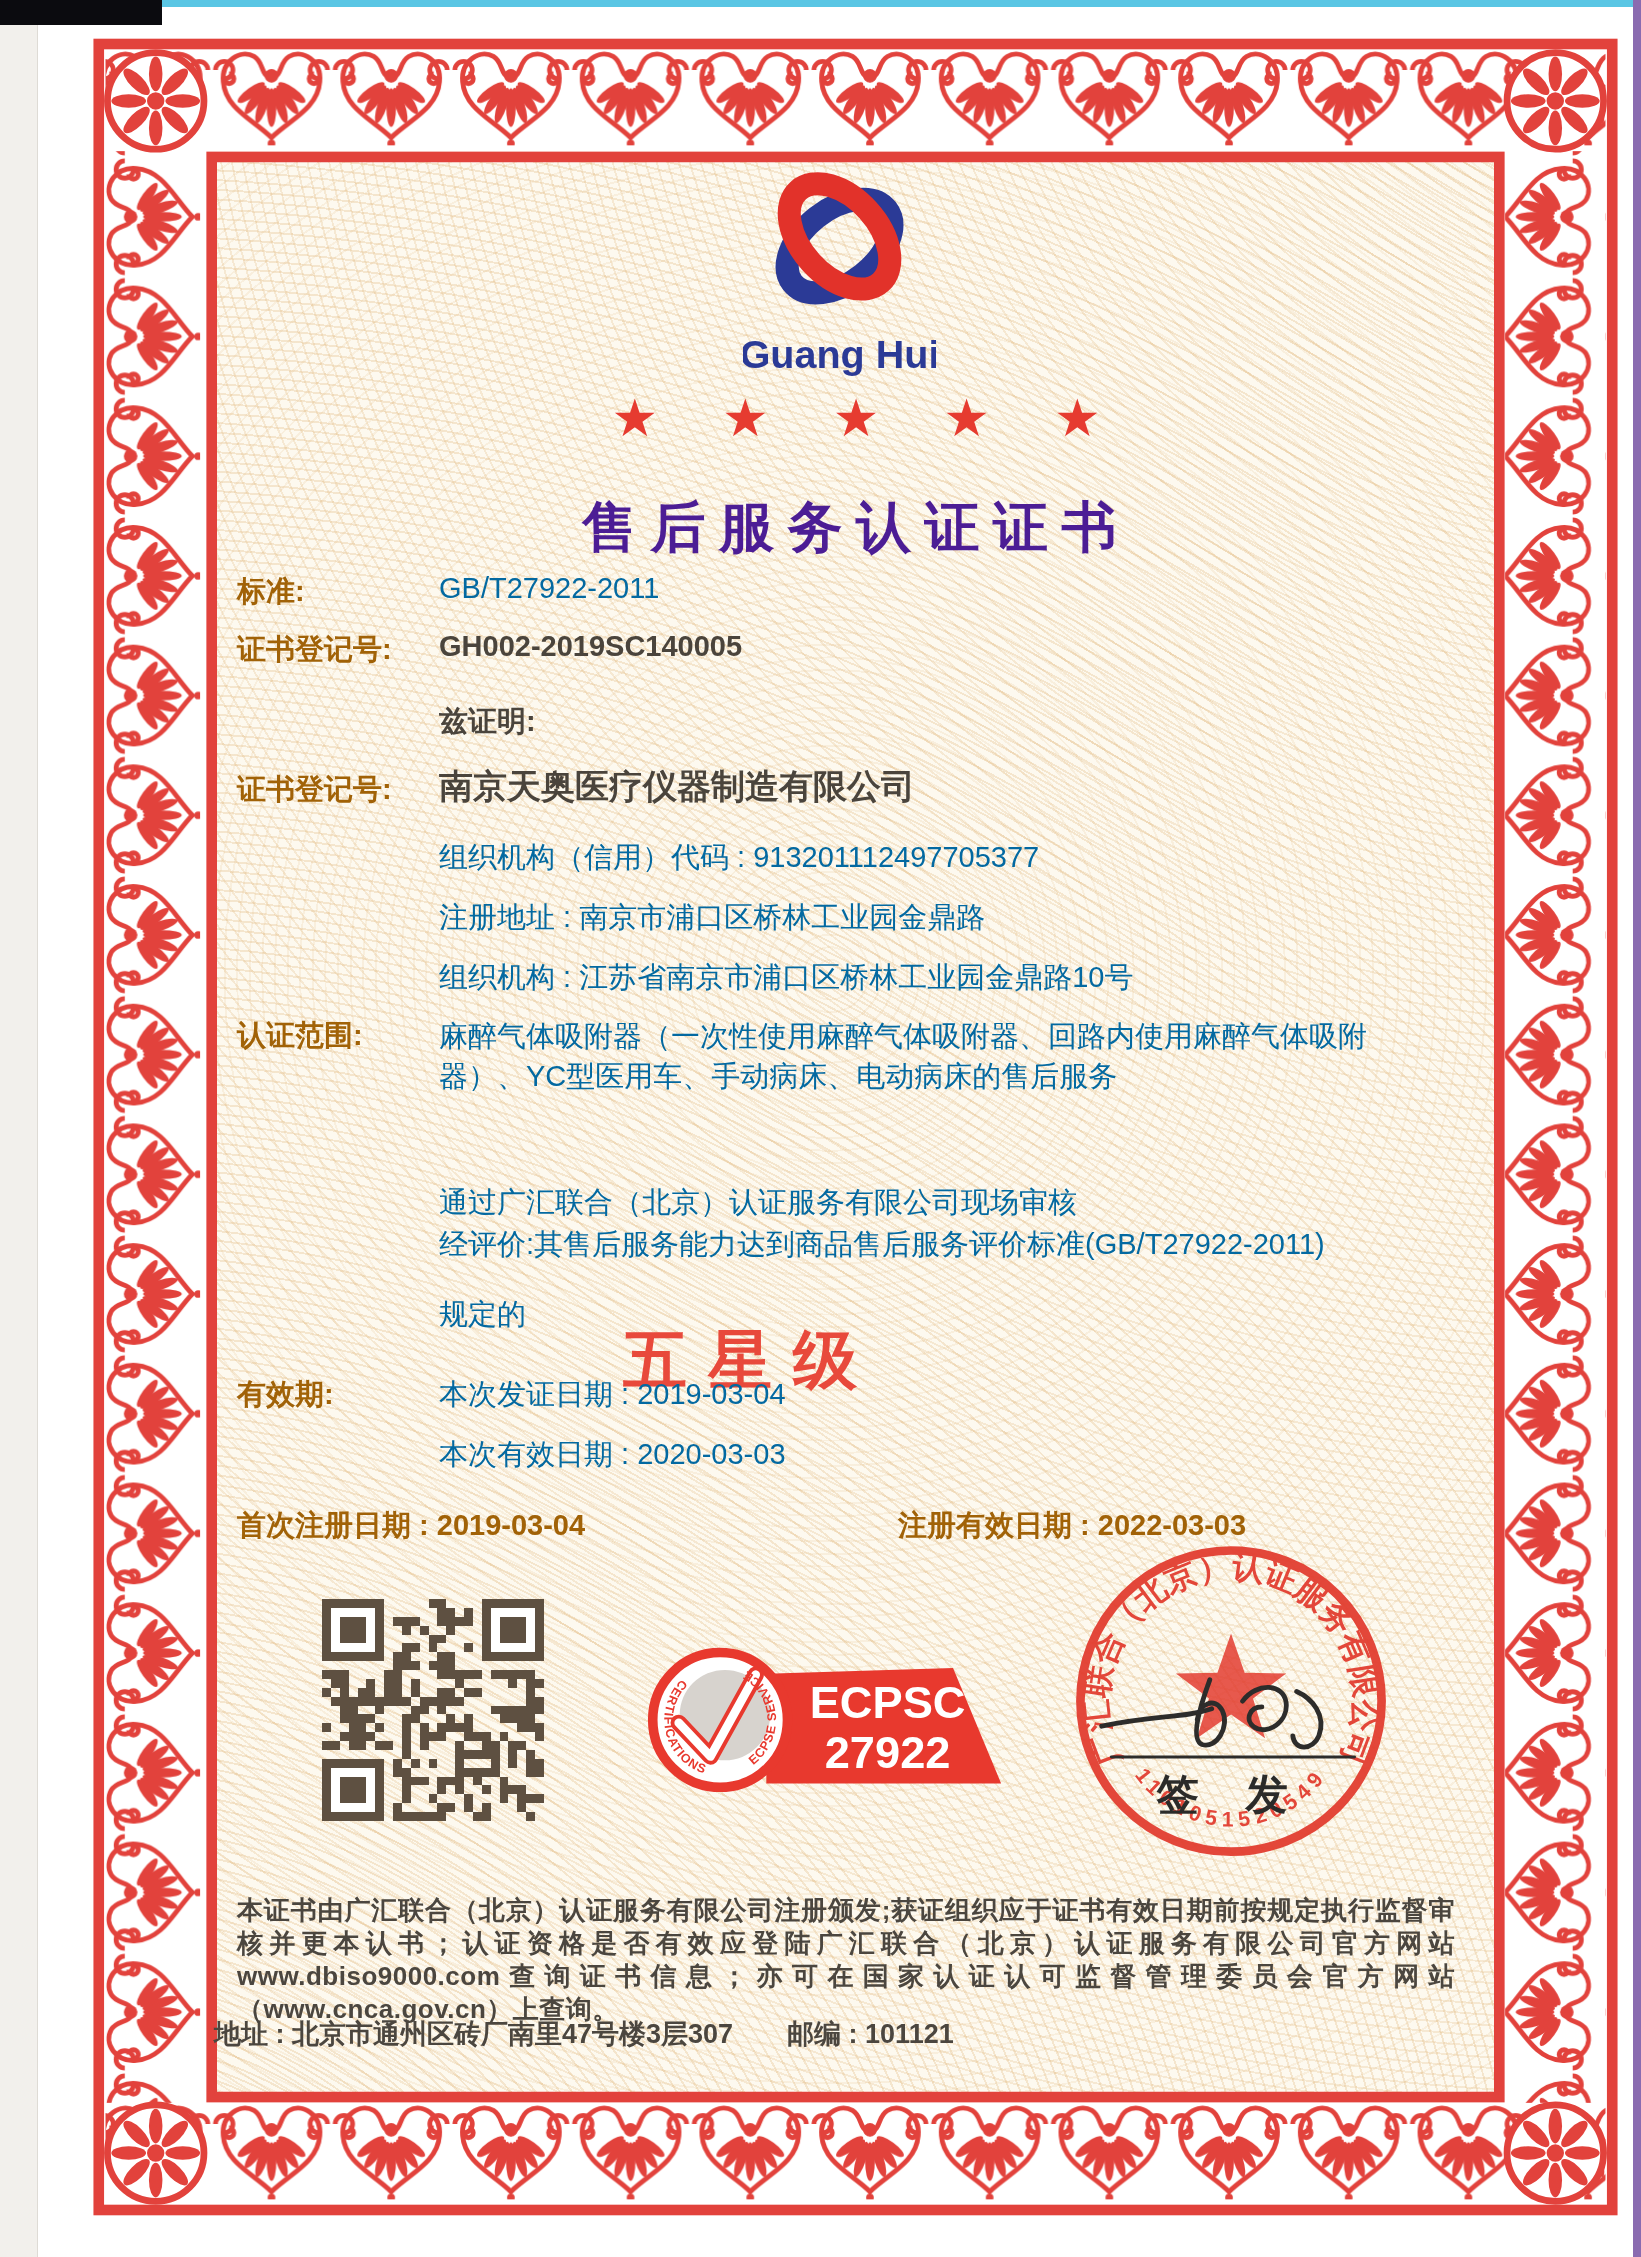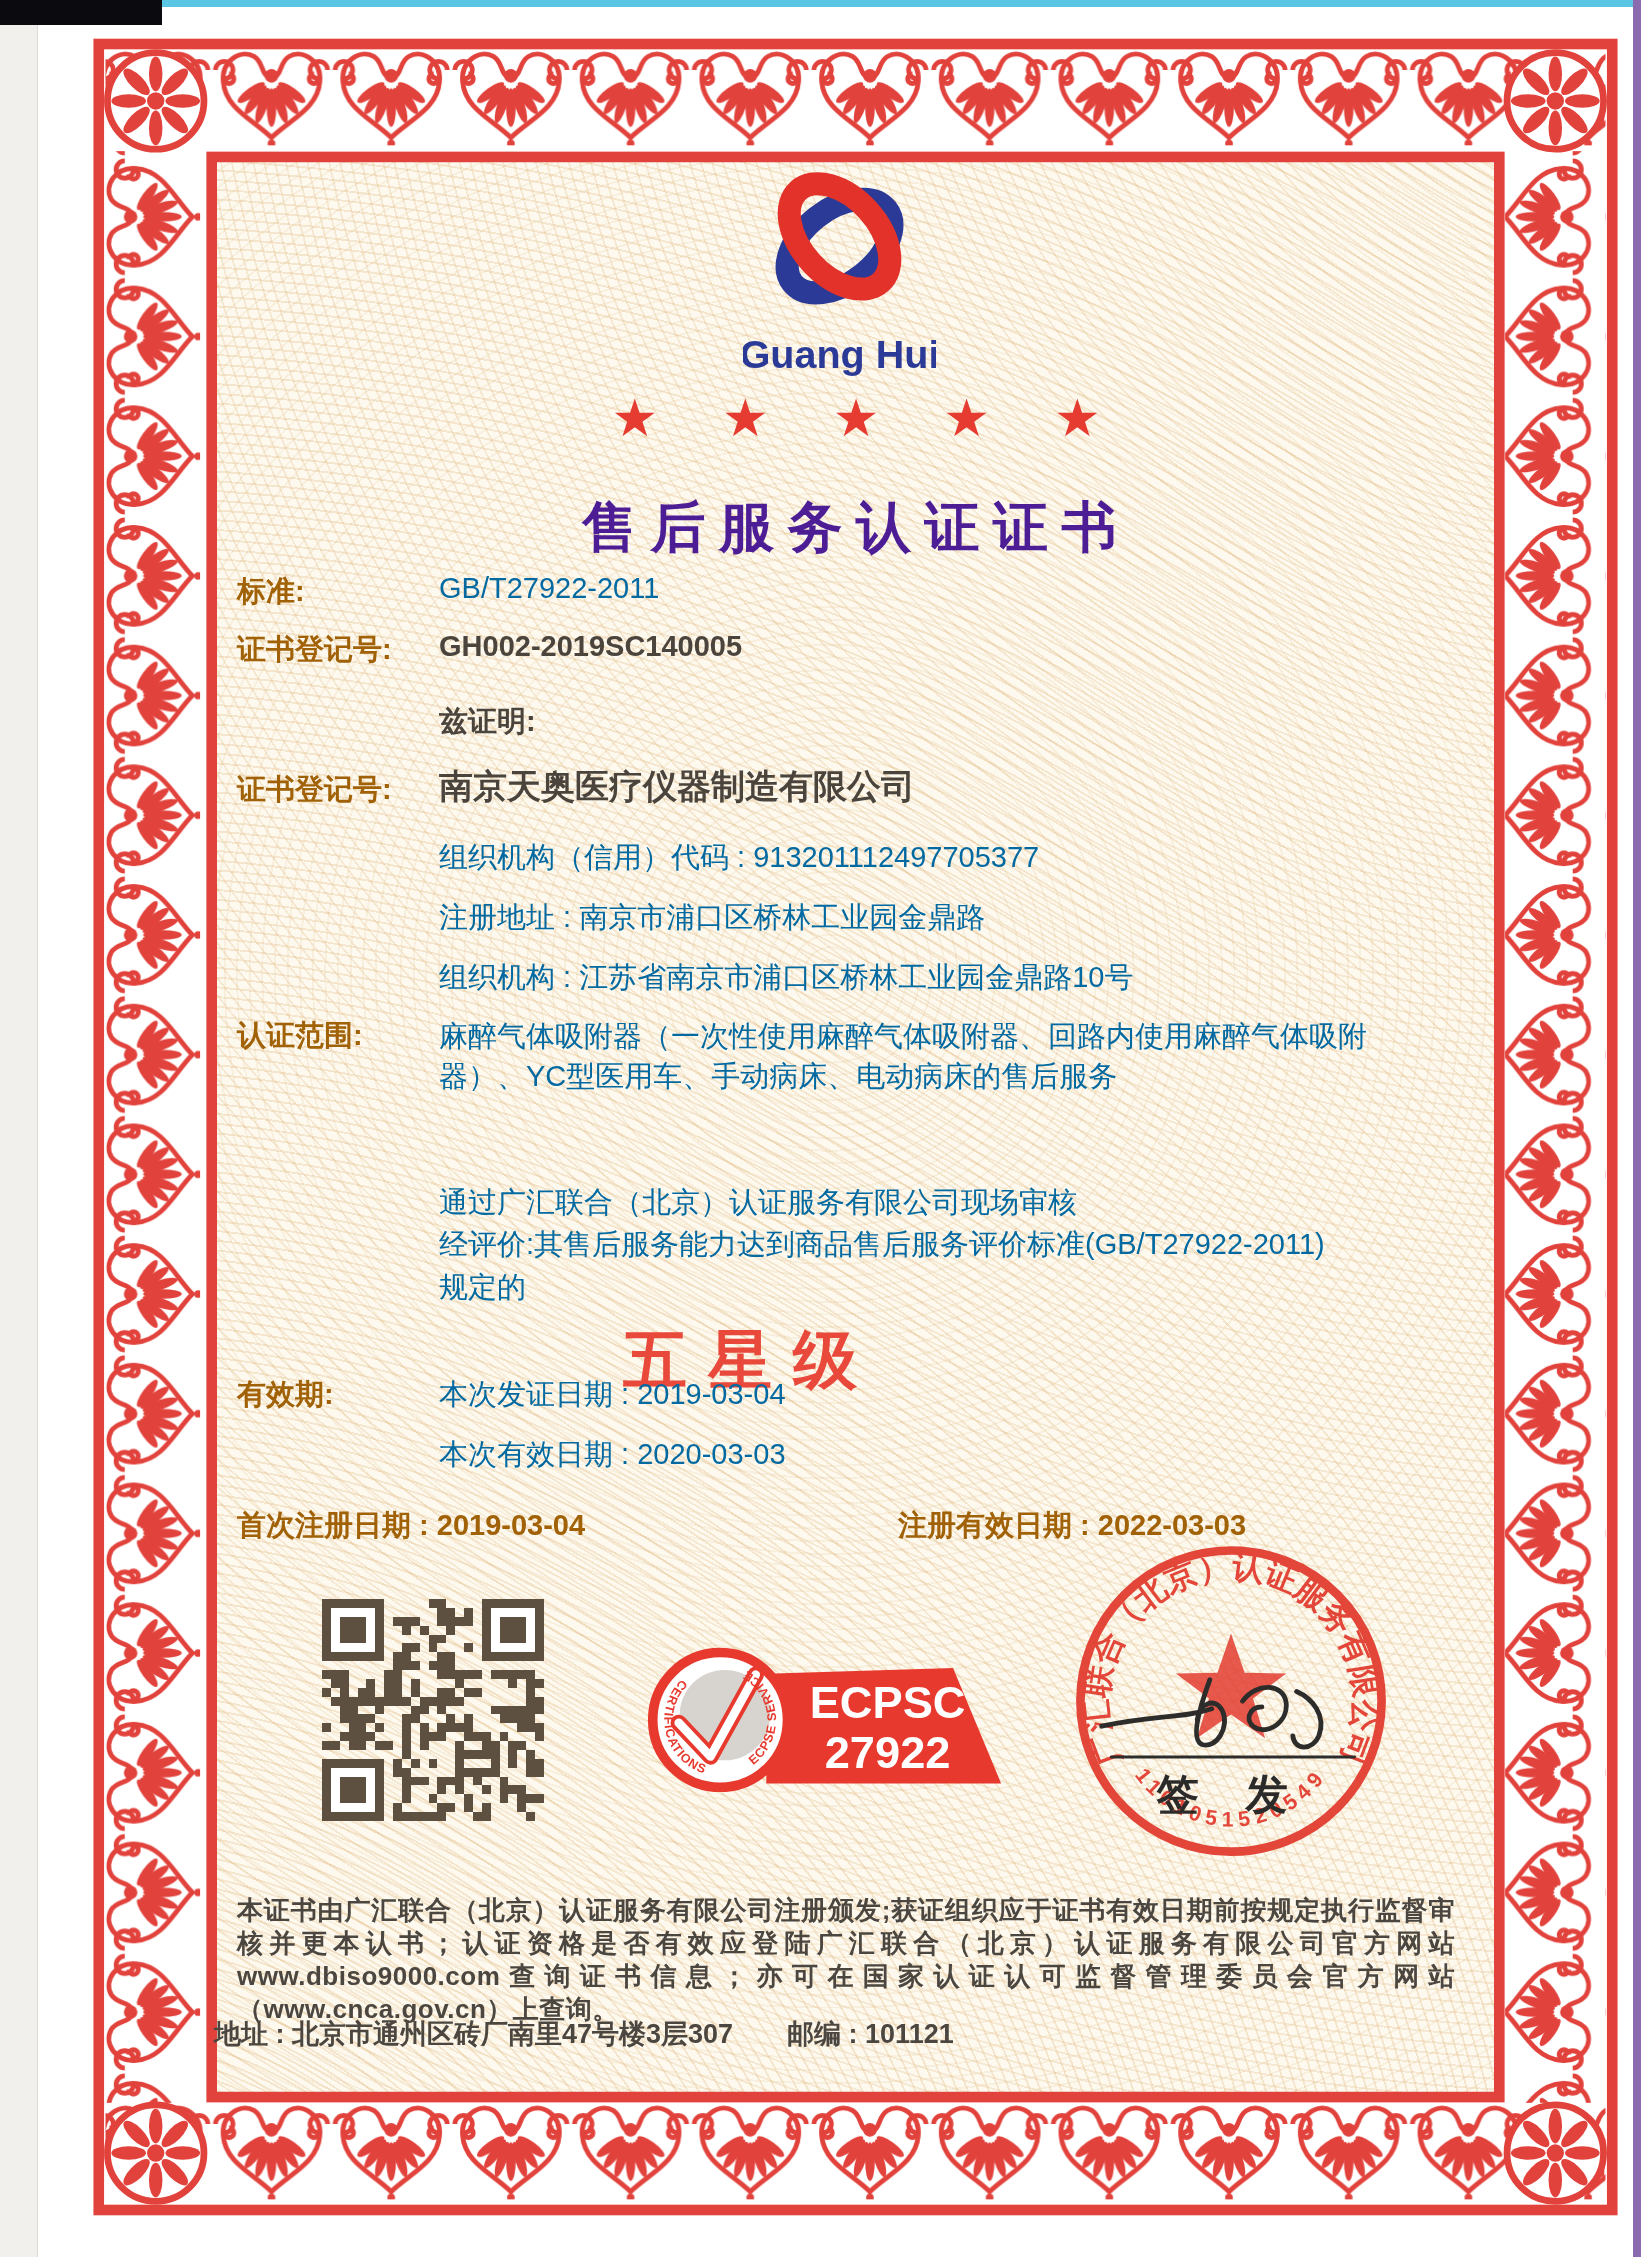--- a/index.html
+++ b/index.html
@@ -162,21 +162,21 @@
 
   <div class="abs val" style="top:838px">组织机构（信用）代码 : 913201112497705377</div>
   <div class="abs val" style="top:898px">注册地址 : 南京市浦口区桥林工业园金鼎路</div>
   <div class="abs val" style="top:958px">组织机构 : 江苏省南京市浦口区桥林工业园金鼎路10号</div>
 
   <div class="abs lab" style="top:1016px">认证范围:</div>
   <div class="abs val scope" style="top:1016px">麻醉气体吸附器（一次性使用麻醉气体吸附器、回路内使用麻醉气体吸附器）、YC型医用车、手动病床、电动病床的售后服务</div>
 
   <div class="abs val audit" style="top:1188px">通过广汇联合（北京）认证服务有限公司现场审核</div>
   <div class="abs val audit" style="top:1230px">经评价:其售后服务能力达到商品售后服务评价标准(GB/T27922-2011)</div>
-  <div class="abs val audit" style="top:1273px">规定的</div>
+  <div class="abs val audit" style="top:1300px">规定的</div>
 
   <div class="abs rating">五星级</div>
 
   <div class="abs lab" style="top:1375px">有效期:</div>
   <div class="abs val" style="top:1375px">本次发证日期 : 2019-03-04</div>
   <div class="abs val" style="top:1435px">本次有效日期 : 2020-03-03</div>
 
   <div class="abs lab" style="top:1506px">首次注册日期 : 2019-03-04</div>
   <div class="abs lab" style="top:1506px;left:898px">注册有效日期 : 2022-03-03</div>
 

